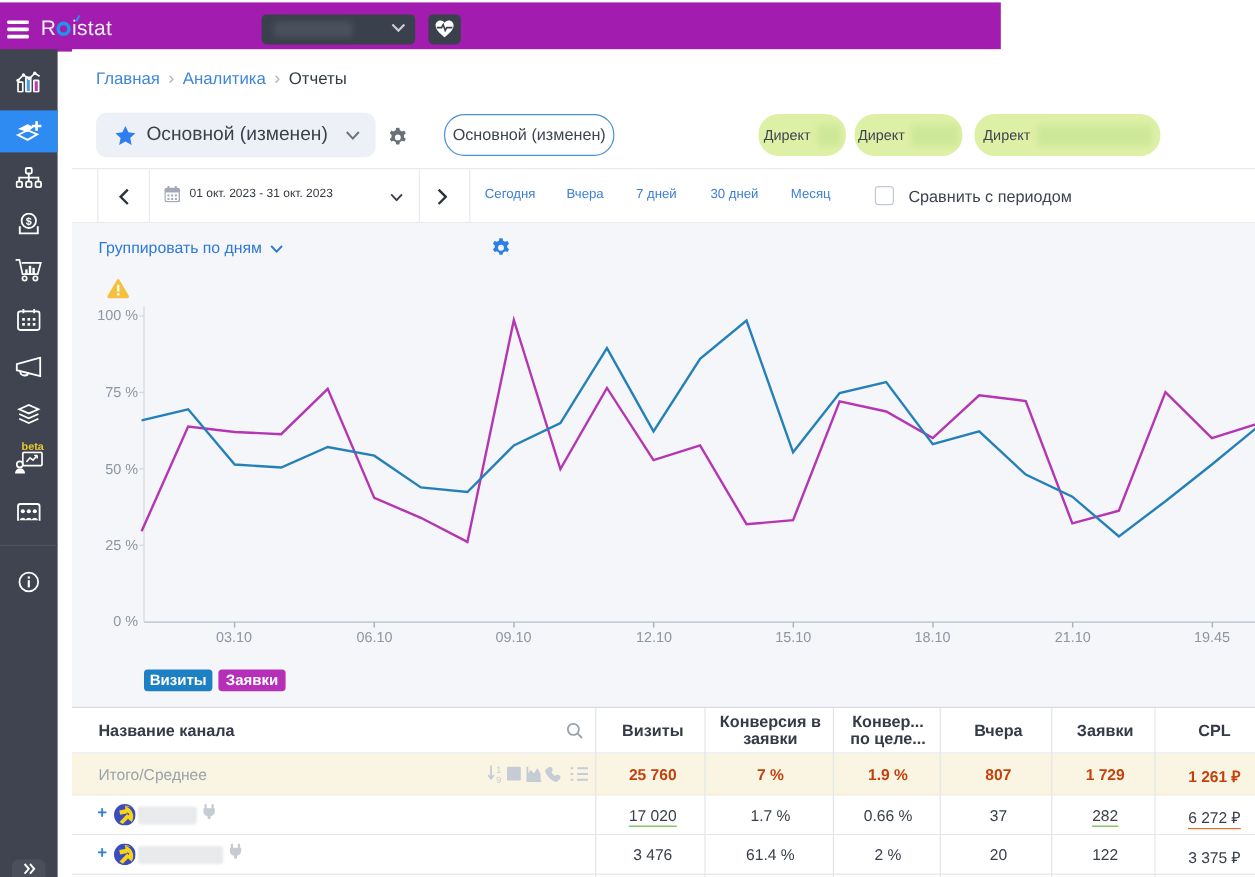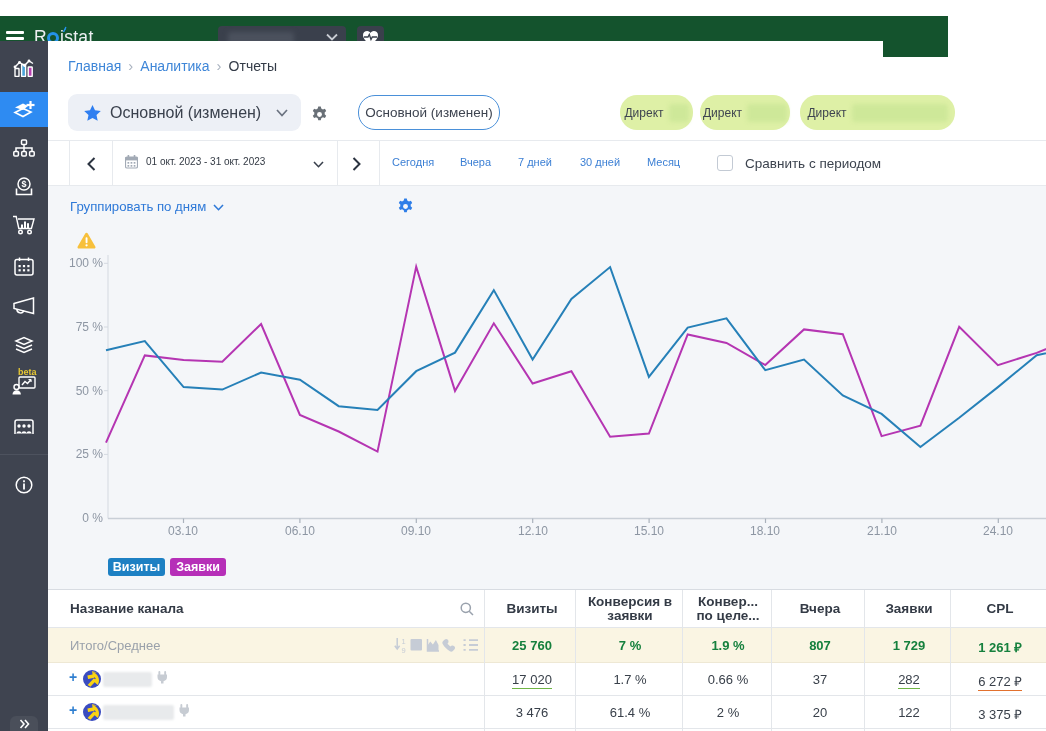--- a/index.html
+++ b/index.html
@@ -1,33 +1,33 @@
 <!DOCTYPE html>
 <html><head><meta charset="utf-8">
 <style>
 *{margin:0;padding:0;box-sizing:border-box}
 html,body{width:1046px;height:731px;overflow:hidden}
 body{font-family:"Liberation Sans",sans-serif;background:#fff;position:relative}
 
-#topbar{position:absolute;left:0;top:16px;width:948px;height:41px;background:#14532d}
+#topbar{position:absolute;left:0;top:2px;width:834px;height:41px;background:#a21caf}
 #burger div{position:absolute;left:6px;width:18px;height:2.6px;background:#fff;border-radius:1px}
 #logo{position:absolute;left:34px;top:11px;color:#edeff2;font-size:17.5px;letter-spacing:.3px}
 #logo .ring{display:inline-block;width:12px;height:12px;border:3.4px solid #2492e8;border-radius:50%;vertical-align:-1px;margin:0 .5px}
 #logo .acc{position:absolute;left:27.5px;top:-1px;width:4px;height:6px;border-right:2.2px solid #2492e8;transform:rotate(26deg);border-radius:2px}
 #projsel{position:absolute;left:218px;top:10px;width:128px;height:25px;background:#3a404c;border-radius:4px}
 #projblur{position:absolute;left:10px;top:6px;width:66px;height:13px;background:#4b515d;border-radius:3px;filter:blur(2.5px)}
 #projsel svg{position:absolute;right:8px;top:7px}
 #heartbtn{position:absolute;left:357px;top:10px;width:27px;height:25px;background:#3a404c;border-radius:4px}
 
 #sidebar{position:absolute;left:0;top:41px;width:48px;height:690px;background:#3f4450}
 #sbact{position:absolute;left:0;top:51px;width:48px;height:35px;background:#2e8bf2}
 #sbsep{position:absolute;left:0;top:413px;width:48px;height:1px;background:#4d525e}
 #sbexp{position:absolute;left:10px;top:675px;width:28px;height:15px;background:#4a4f5a;border-radius:6px 6px 0 0;display:flex;align-items:center;justify-content:center}
 
-#main{position:absolute;left:48px;top:41px;width:835px;height:690px;background:#fff}
+#main{position:absolute;left:60px;top:41px;width:835px;height:690px;background:#fff}
 #crumbs{position:absolute;left:20px;top:16px;font-size:14px;color:#8d97a5}
 #crumbs a{color:#3e86d8;text-decoration:none}
 #crumbs .cur{color:#333b47}
 #crumbs .sep{color:#a9b2bf;padding:0 7px;font-size:15px}
 
 #viewpill{position:absolute;left:20px;top:53px;width:233px;height:37px;background:#edf0f6;border-radius:9px;display:flex;align-items:center}
 #viewpill .txt{font-size:16px;color:#3a414d;margin-left:9px}
 #gearsgray{position:absolute;left:263px;top:65px}
 .tab{position:absolute;top:54px;height:35px;border-radius:17px;font-size:13.5px;color:#3e4450;display:flex;align-items:center;justify-content:center;white-space:nowrap}
 #tab1{left:310px;width:142px;background:#fff;border:1px solid #4a90d9}
@@ -55,21 +55,21 @@
 
 #table{position:absolute;left:0;top:548px;width:998px;height:142px;background:#fff;border-top:1px solid #d8dce2}
 #thead{position:absolute;left:0;top:1px;width:998px;height:37px;background:#fff;border-bottom:1px solid #e3e6ea}
 .th{position:absolute;font-size:13.5px;font-weight:bold;color:#343b46;text-align:center;line-height:14px;top:11px}
 .th2{top:4px}
 #itogo{position:absolute;left:0;top:38px;width:998px;height:35px;background:#faf5e3;border-bottom:1px solid #eee8d4}
 #row1{position:absolute;left:0;top:73px;width:998px;height:33px;background:#fff;border-bottom:1px solid #e3e6ea}
 #row2{position:absolute;left:0;top:106px;width:998px;height:33px;background:#fff;border-bottom:1px solid #e3e6ea}
 .cvsep{position:absolute;top:0;width:1px;height:100%;background:#e3e6ea}
 .val{position:absolute;font-size:13px;color:#39404a;text-align:center;width:80px}
-.vb{font-weight:bold;color:#15803d}
+.vb{font-weight:bold;color:#c2410c}
 .u-g{border-bottom:1px solid #6fb544;padding-bottom:1px}
 .u-o{border-bottom:1px solid #e2712e;padding-bottom:1px}
 .rowblur{position:absolute;background:#e8eaec;border-radius:2px;height:15px;filter:blur(1px)}
 </style></head>
 <body>
 <div id="topbar">
   <div id="burger">
       <div style="top:15px"></div>
       <div style="top:21px"></div>
       <div style="top:27px"></div>
@@ -279,21 +279,21 @@
     <div class="ylab" style="left:15px;top:198px">50 %</div>
     <div class="ylab" style="left:15px;top:261px">25 %</div>
     <div class="ylab" style="left:15px;top:325px">0 %</div>
     <div class="xlab" style="left:110px">03.10</div>
     <div class="xlab" style="left:227px">06.10</div>
     <div class="xlab" style="left:343px">09.10</div>
     <div class="xlab" style="left:460px">12.10</div>
     <div class="xlab" style="left:576px">15.10</div>
     <div class="xlab" style="left:692px">18.10</div>
     <div class="xlab" style="left:809px">21.10</div>
-    <div class="xlab" style="left:925px">24.10</div>
+    <div class="xlab" style="left:925px">19.45</div>
     <svg id="chartsvg" width="998" height="404" viewBox="48 186 998 404" style="position:absolute;left:0;top:0">
       <line x1="108" y1="255" x2="108" y2="518.5" stroke="#d4d9e0" stroke-width="1"></line>
       <line x1="104" y1="263.3" x2="108" y2="263.3" stroke="#d4d9e0"></line>
       <line x1="104" y1="327" x2="108" y2="327" stroke="#d4d9e0"></line>
       <line x1="104" y1="390.7" x2="108" y2="390.7" stroke="#d4d9e0"></line>
       <line x1="104" y1="454.4" x2="108" y2="454.4" stroke="#d4d9e0"></line>
       <line x1="108" y1="518.5" x2="1046" y2="518.5" stroke="#c9cfd7" stroke-width="1.4"></line>
       <g stroke="#aab2bc" stroke-width="1.2">
         <line x1="183.5" y1="518.5" x2="183.5" y2="523"></line>
           <line x1="299.9" y1="518.5" x2="299.9" y2="523"></line>

